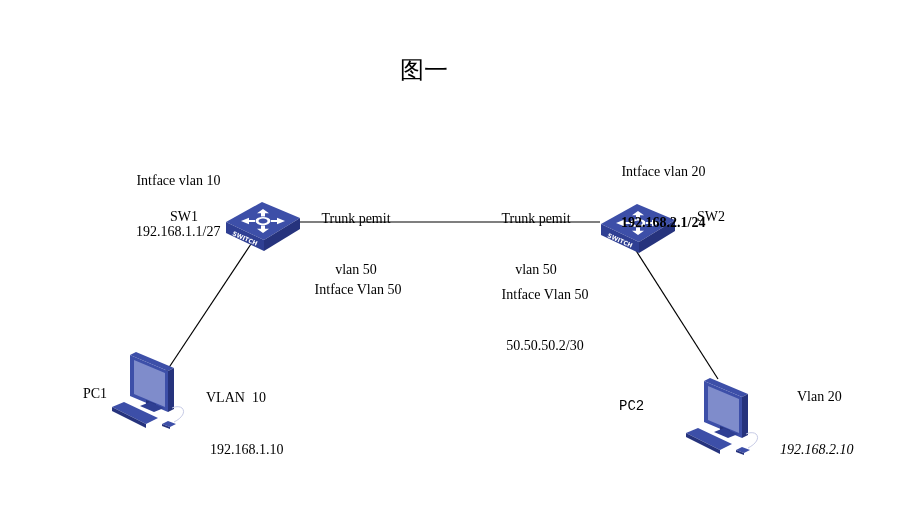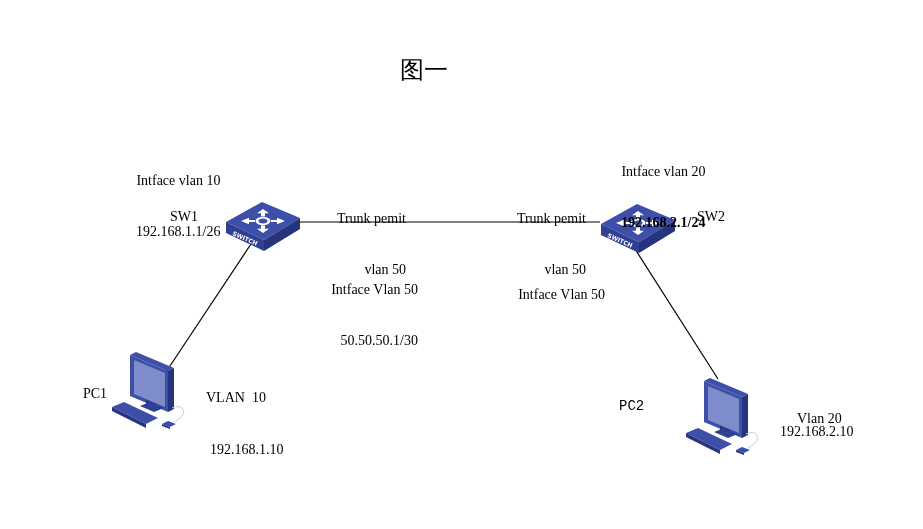--- a/index.html
+++ b/index.html
@@ -5,21 +5,21 @@
     html, body { margin: 0; padding: 0; background: #ffffff; }
     body { width: 923px; height: 529px; position: relative; overflow: hidden; }
     .canvas { position: absolute; left: 0; top: 0; width: 923px; height: 529px; }
     .lbl {
       position: absolute;
       font-family: "Liberation Serif", "DejaVu Serif", serif;
       font-size: 14px;
       color: #000;
       white-space: pre;
       line-height: 17px;
-      text-align: right;
+      text-align: center;
     }
     .title {
       position: absolute;
       left: 400px; top: 52px;
       font-family: "DejaVu Sans", sans-serif;
       font-size: 24px;
       color: #000;
       line-height: 36px;
     }
     .node { position: absolute; }
@@ -107,43 +107,43 @@
   </svg>
 </div>
 
 <div class="lbl" style="left:170px; top:208px;">SW1</div>
 <div class="lbl" style="left:697px; top:208px;">SW2</div>
 <div class="lbl" style="left:51px; top:385px;margin-left:32px;">PC1</div>
 <div class="lbl" style="left:619px; top:398px;font-family:Liberation Mono, monospace;">PC2</div>
 
 <div class="lbl" style="left:206px; top:389px;">VLAN  10</div>
 <div class="lbl" style="left:184px; top:441px;margin-left:26px;">192.168.1.10</div>
-<div class="lbl" style="left:797px; top:388px;margin-top:22px;">Vlan 20</div>
-<div class="lbl" style="left:780px; top:423px;">192.168.2.10</div>
+<div class="lbl" style="left:797px; top:388px;">Vlan 20</div>
+<div class="lbl" style="left:780px; top:441px;font-style:italic;">192.168.2.10</div>
 
 <div class="lbl" style="left:132px; top:138px; text-align:right;">
   <div>Intface vlan 10</div>
-  <div style="padding-left:4px;">192.168.1.1/26</div>
+  <div style="padding-left:4px;">192.168.1.1/27</div>
 </div>
 
 <div class="lbl" style="left:617px; top:129px; text-align:right;">
   <div>Intface vlan 20</div>
   <div style="padding-left:4px;font-weight:bold;">192.168.2.1/24</div>
 </div>
 
 <div class="lbl" style="left:306px; top:176px; width:100px;">
   <div>Trunk pemit</div>
   <div>vlan 50</div>
 </div>
 
 <div class="lbl" style="left:486px; top:176px; width:100px;">
   <div>Trunk pemit</div>
   <div>vlan 50</div>
 </div>
 
 <div class="lbl" style="left:298px; top:247px; width:120px;">
   <div>Intface Vlan 50</div>
-  <div>50.50.50.1/30</div>
 </div>
 
 <div class="lbl" style="left:485px; top:252px; width:120px;">
   <div>Intface Vlan 50</div>
+  <div>50.50.50.2/30</div>
 </div>
 
 </body></html>

